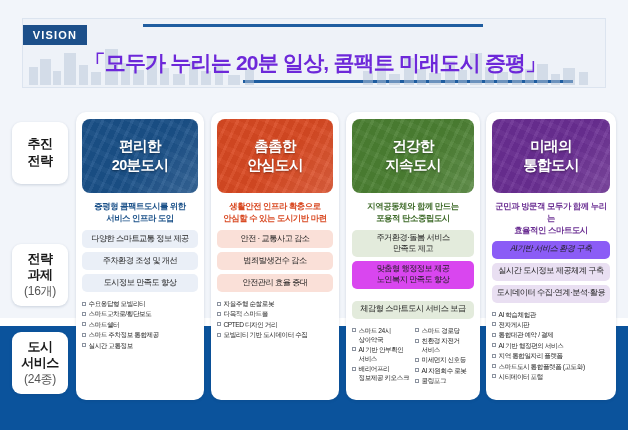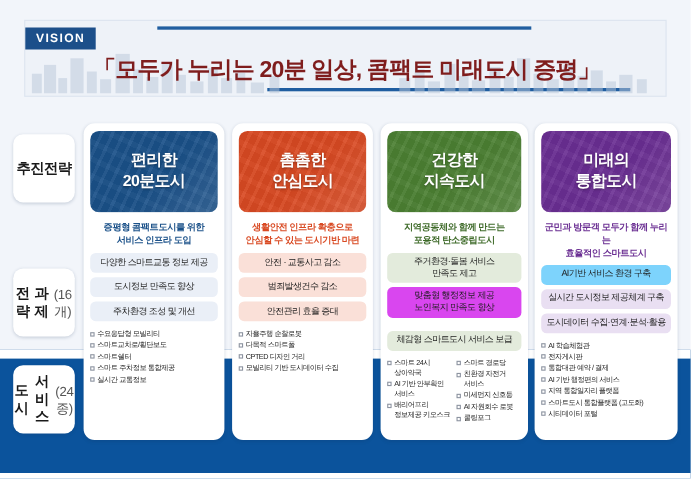--- a/index.html
+++ b/index.html
@@ -61,35 +61,35 @@
     position: absolute; left: 0; bottom: 2px;
     width: 584px; height: 44px;
     opacity: 0.5;
   }
   .vision-title {
     position: absolute; left: 0; top: 30px;
     width: 584px;
     text-align: center;
     font-size: 21px;
     font-weight: bold;
-    color: #7f1d1d;
+    color: #6d28d9;
     letter-spacing: -0.8px;
     white-space: nowrap;
   }
 
   
   .rail-label {
     position: absolute;
     left: 12px;
     width: 56px;
     background: #ffffff;
     border-radius: 9px;
     box-shadow: 0 1px 3px rgba(20,50,90,0.18);
     display: flex;
-    flex-direction: row;
+    flex-direction: column;
     align-items: center;
     justify-content: center;
     text-align: center;
     color: #1a1a1a;
     font-weight: bold;
     font-size: 13px;
     line-height: 1.25;
     letter-spacing: -0.5px;
   }
   .rail-label .sub {
@@ -271,24 +271,24 @@
           <span>20분도시</span>
         </div>
         <div class="col-desc" style="color: rgb(27, 81, 137);">
           <div>증평형 콤팩트도시를 위한</div>
           <div>서비스 인프라 도입</div>
         </div>
         <div class="task" style="background: rgb(234, 239, 247);">
           <span>다양한 스마트교통 정보 제공</span>
         </div>
         <div class="task" style="background: rgb(234, 239, 247);">
+          <span>주차환경 조성 및 개선</span>
+        </div>
+        <div class="task" style="background: rgb(234, 239, 247);">
           <span>도시정보 만족도 향상</span>
-        </div>
-        <div class="task" style="background: rgb(234, 239, 247);">
-          <span>주차환경 조성 및 개선</span>
         </div>
         <div class="svc-wrap">
           <div class="svc-list">
             <div class="svc">
               <span class="chk"></span>
               <span>수요응답형 모빌리티</span>
             </div>
             <div class="svc">
               <span class="chk"></span>
               <span>스마트교차로/횡단보도</span>
@@ -409,21 +409,21 @@
       <div class="col" id="col-3">
         <div class="col-banner" style="background: linear-gradient(135deg, rgb(107, 47, 147) 0%, rgb(107, 47, 147) 55%, rgba(255, 255, 255, 0.12) 100%), rgb(107, 47, 147);">
           <div class="tex" style="background: repeating-linear-gradient(115deg, rgba(255, 255, 255, 0.16) 0px, rgba(255, 255, 255, 0.16) 3px, rgba(0, 0, 0, 0.1) 3px, rgba(0, 0, 0, 0.1) 9px), repeating-linear-gradient(25deg, rgba(255, 255, 255, 0.1) 0px, rgba(255, 255, 255, 0.1) 5px, rgba(0, 0, 0, 0.06) 5px, rgba(0, 0, 0, 0.06) 14px);"></div>
           <span>미래의</span>
           <span>통합도시</span>
         </div>
         <div class="col-desc" style="color: rgb(107, 47, 147);">
           <div>군민과 방문객 모두가 함께 누리는</div>
           <div>효율적인 스마트도시</div>
         </div>
-        <div class="task" style="background: #7dd3fc;">
+        <div class="task" style="background: #8b5cf6; font-style: italic;">
           <span>AI기반 서비스 환경 구축</span>
         </div>
         <div class="task" style="background: rgb(233, 223, 242);">
           <span>실시간 도시정보 제공체계 구축</span>
         </div>
         <div class="task" style="background: rgb(233, 223, 242);">
           <span>도시데이터 수집·연계·분석·활용</span>
         </div>
         <div class="svc-wrap">
           <div class="svc-list">

